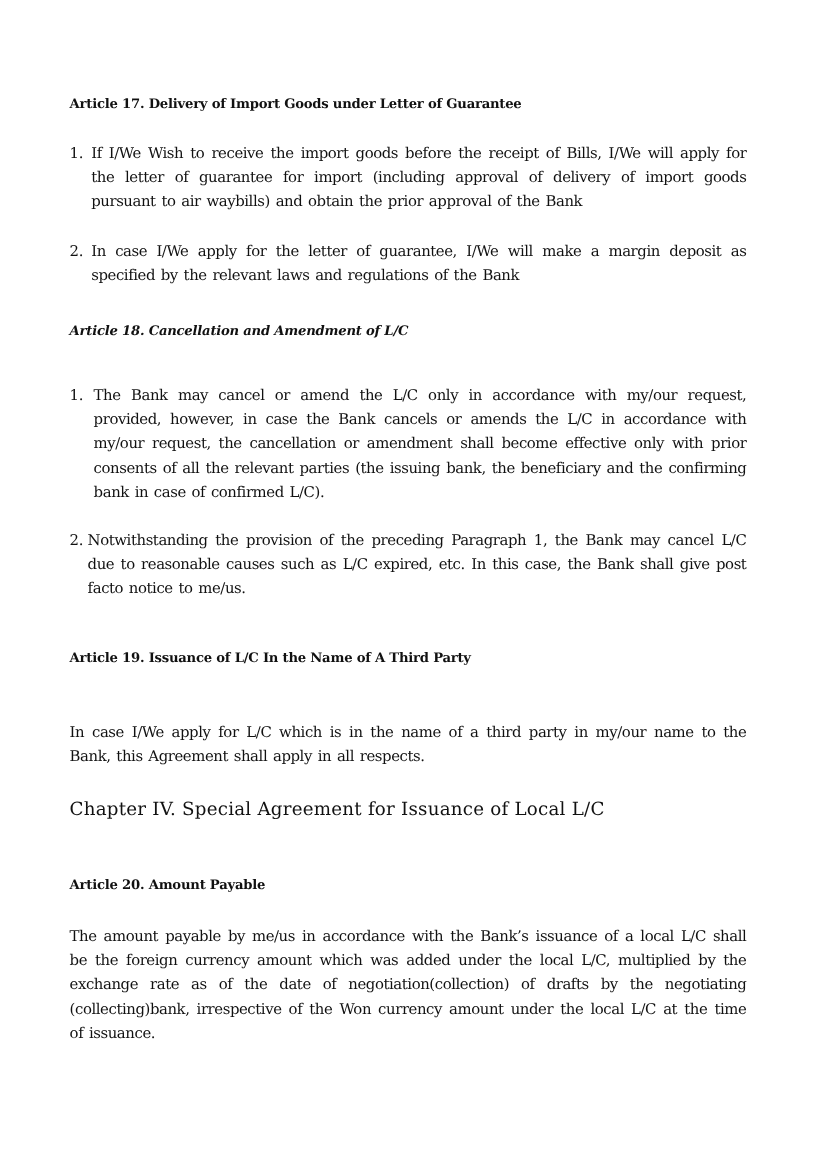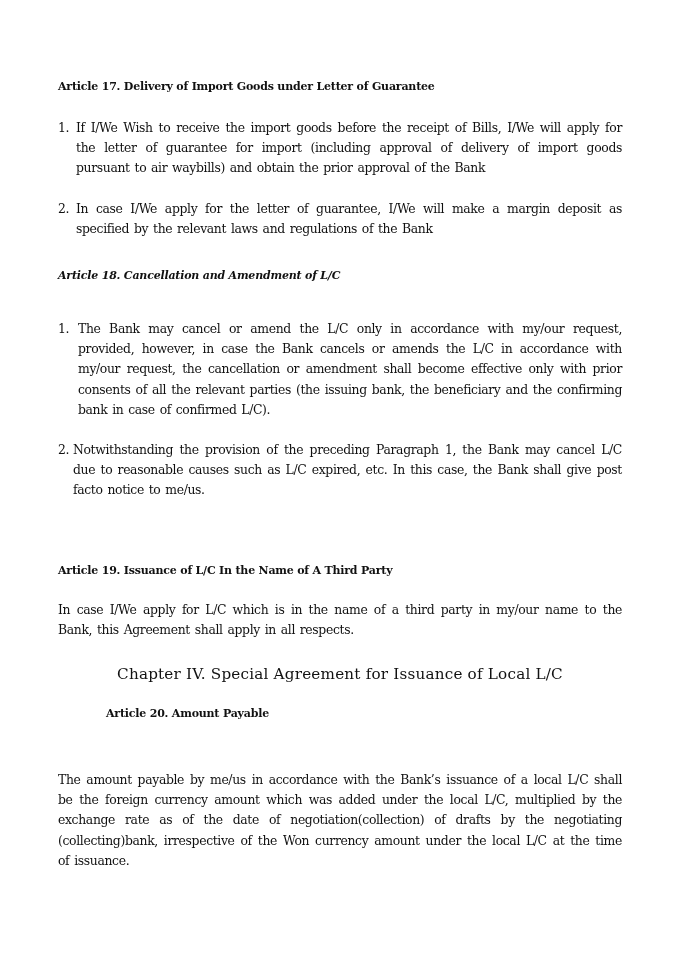--- a/index.html
+++ b/index.html
@@ -18,21 +18,21 @@
     line-height: 20.2px; text-align: justify; letter-spacing: -0.35px;
     word-spacing: 1.2px;
   }
   .item { display: flex; }
   .item .num { flex: 0 0 auto; }
   .item .body { flex: 1 1 auto; text-align: justify; }
   .item.a .num { width: 18px; }
   .item.b .num { width: 20px; }
   .item.c .num { width: 15px; }
   .chapter {
-    position: absolute; left: 0; width: 564px; text-align: center;
+    position: absolute; left: 0; width: 564px; text-align: left;
     font-size: 15.2px; letter-spacing: 0.2px; white-space: nowrap;
   }
 </style>
 </head>
 <body>
 
 <div class="page">
 
   <div class="heading" style="top:80px;">Article 17. Delivery of Import Goods under Letter of Guarantee</div>
   <div class="para item a" style="top:118px;">
@@ -47,21 +47,21 @@
   <div class="heading" style="top:269px;font-style:italic;">Article 18. Cancellation and Amendment of L/C</div>
   <div class="para item b" style="top:319px;">
     <span class="num">1.</span>
     <span class="body">The Bank may cancel or amend the L/C only in accordance with my/our request, provided, however, in case the Bank cancels or amends the L/C in accordance with my/our request, the cancellation or amendment shall become effective only with prior consents of all the relevant parties (the issuing bank, the beneficiary and the confirming bank in case of confirmed L/C).</span>
   </div>
   <div class="para item c" style="top:440px;">
     <span class="num">2.</span>
     <span class="body">Notwithstanding the provision of the preceding Paragraph 1, the Bank may cancel L/C due to reasonable causes such as L/C expired, etc. In this case, the Bank shall give post facto notice to me/us.</span>
   </div>
 
-  <div class="heading" style="top:542px;margin-top:22px;">Article 19. Issuance of L/C In the Name of A Third Party</div>
+  <div class="heading" style="top:542px;">Article 19. Issuance of L/C In the Name of A Third Party</div>
   <div class="para" style="top:600px;">In case I/We apply for L/C which is in the name of a third party in my/our name to the Bank, this Agreement shall apply in all respects.</div>
 
   <div class="chapter" style="top:665px;">Chapter IV. Special Agreement for Issuance of Local L/C</div>
 
-  <div class="heading" style="top:707px;margin-left:48px;">Article 20. Amount Payable</div>
+  <div class="heading" style="top:731px;">Article 20. Amount Payable</div>
   <div class="para" style="top:770px;">The amount payable by me/us in accordance with the Bank’s issuance of a local L/C shall be the foreign currency amount which was added under the local L/C, multiplied by the exchange rate as of the date of negotiation(collection) of drafts by the negotiating (collecting)bank, irrespective of the Won currency amount under the local L/C at the time of issuance.</div>
 
 </div>
 
 </body></html>

